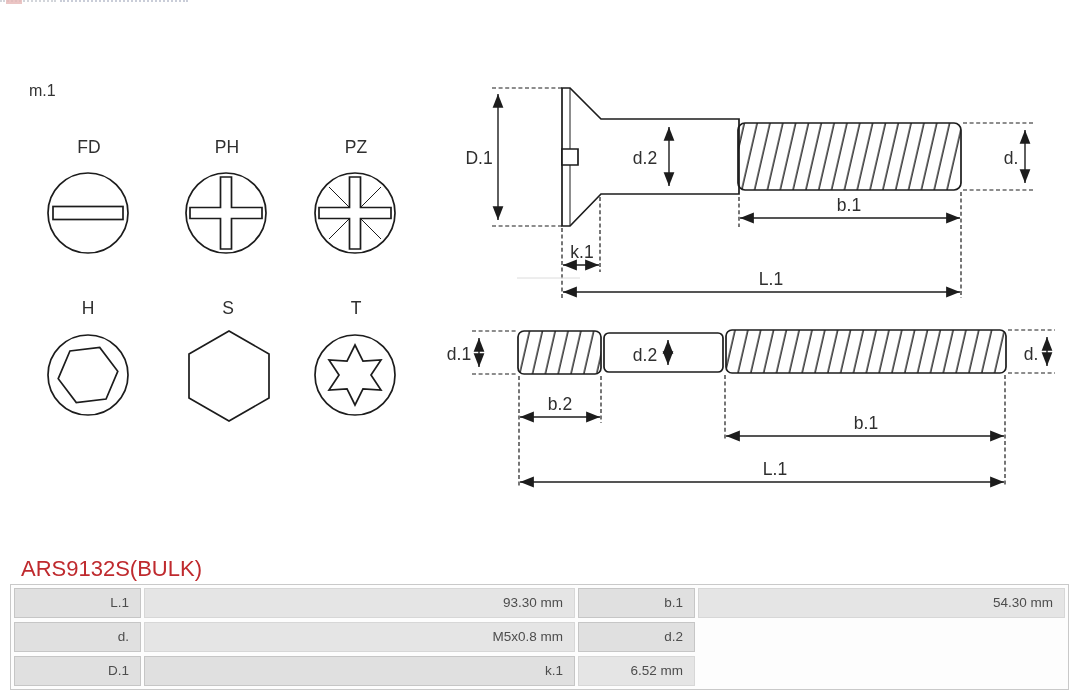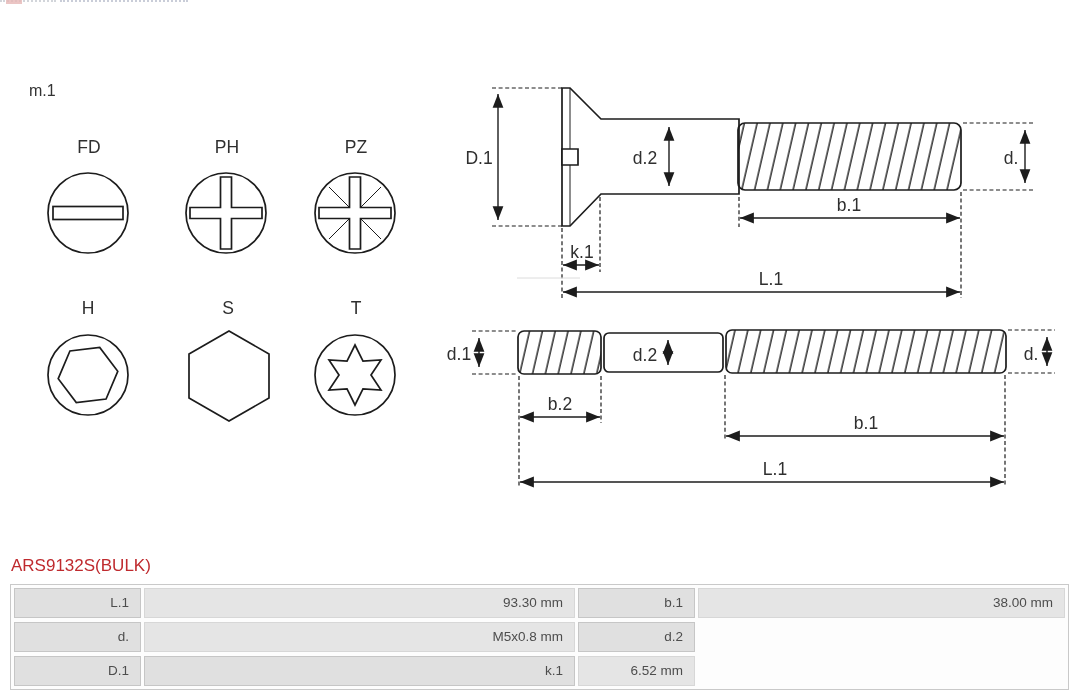--- a/index.html
+++ b/index.html
@@ -16,21 +16,21 @@
   svg text{font-family:"Liberation Sans",sans-serif;}
   .lbl{font-size:17.5px;fill:#2f2f2f;text-anchor:middle;}
   .note{font-size:16px;fill:#333333;}
   .dim{stroke:#1c1c1c;stroke-width:1.4;marker-start:url(#arw);marker-end:url(#arw);}
   .dsh{stroke:#1c1c1c;stroke-width:1.2;stroke-dasharray:4 2.6;fill:none;}
   .oln{stroke:#1c1c1c;stroke-width:1.7;fill:#ffffff;}
   .thin{stroke:#1c1c1c;stroke-width:1;fill:none;}
   .thread{fill:url(#hatch);stroke:#1c1c1c;stroke-width:1.7;}
 
   .product-code{
-    position:absolute;left:11px;top:556px;font-size:17px;color:#bf2a2e;
+    position:absolute;left:21px;top:556px;font-size:22px;color:#bf2a2e;
   }
   .spec-table{
     position:absolute;left:10px;top:584px;width:1059px;box-sizing:border-box;
     border:1px solid #c9c9c9;padding:3px;background:#fdfdfd;
     display:flex;flex-direction:column;gap:4px;
   }
   .spec-row{display:grid;grid-template-columns:127px 431px 117px 1fr;gap:3px;height:30px;}
   .cell{box-sizing:border-box;line-height:28px;text-align:right;padding-right:11px;
         font-size:13.5px;color:#4d4d4d;}
   .cell.l{background:#e0e0e0;border:1px solid #c6c6c6;}
@@ -190,21 +190,21 @@
   </g>
 </svg>
 
 <div class="product-code">ARS9132S(BULK)</div>
 
 <div class="spec-table">
   <div class="spec-row">
     <div class="cell l">L.1</div>
     <div class="cell v">93.30 mm</div>
     <div class="cell l">b.1</div>
-    <div class="cell v">38.00 mm</div>
+    <div class="cell v">54.30 mm</div>
   </div>
   <div class="spec-row">
     <div class="cell l">d.</div>
     <div class="cell v">M5x0.8 mm</div>
     <div class="cell l">d.2</div>
   </div>
   <div class="spec-row">
     <div class="cell l">D.1</div>
     <div class="cell l">k.1</div>
     <div class="cell v">6.52 mm</div>

